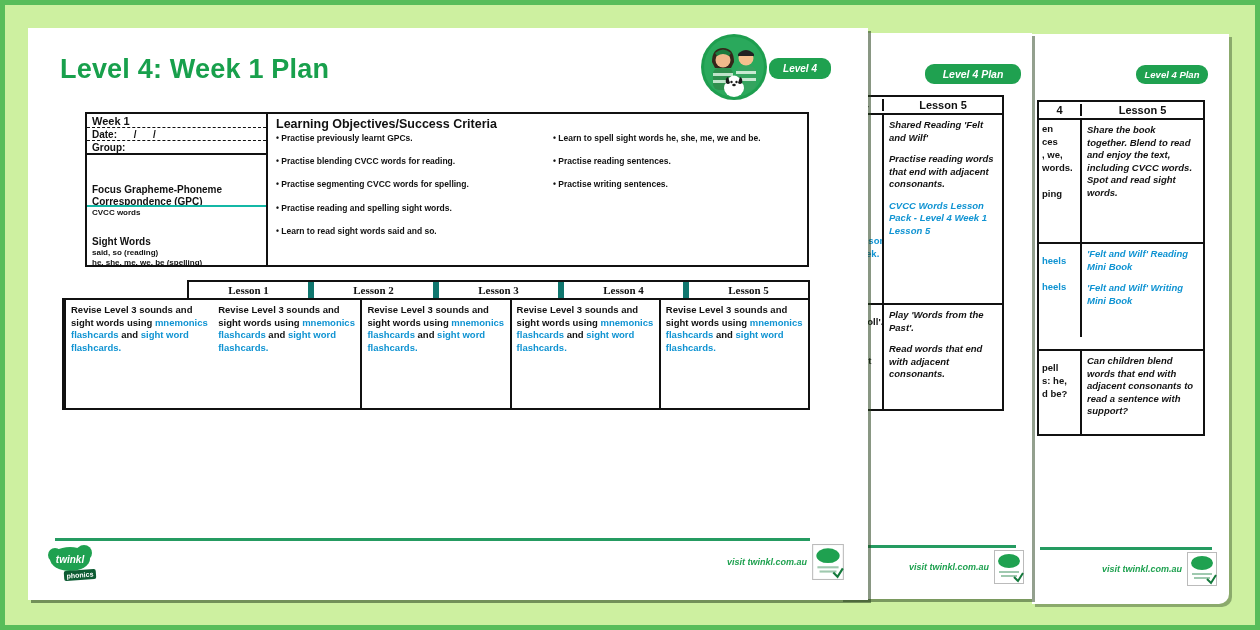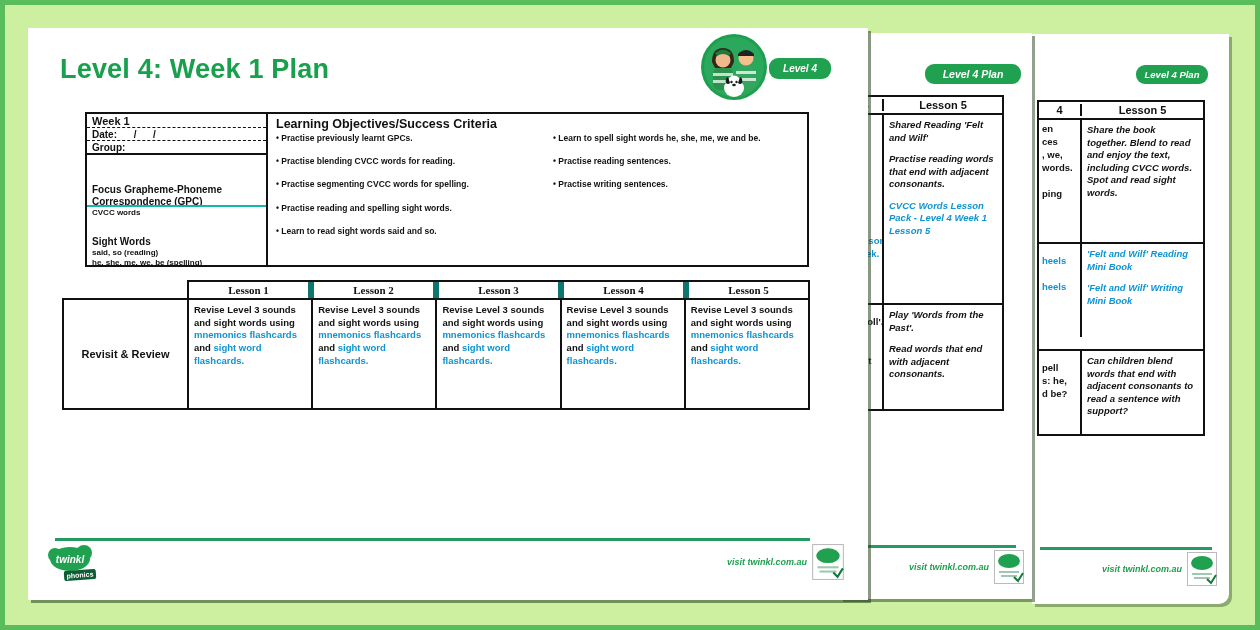--- a/index.html
+++ b/index.html
@@ -275,21 +275,20 @@
 
   <div class="table2">
     <div class="lt-head">
       <div class="lt-hcell">Lesson 1</div>
       <div class="lt-hcell">Lesson 2</div>
       <div class="lt-hcell">Lesson 3</div>
       <div class="lt-hcell">Lesson 4</div>
       <div class="lt-hcell">Lesson 5</div>
     </div>
     <div class="lt-body">
-      <div class="lt-label">Revisit &amp; Review</div>
       <div class="lt-cell"><span>Revise Level 3 sounds and sight words using </span><span class="blue">mnemonics flashcards</span><span> and </span><span class="blue">sight word flashcards.</span></div>
       <div class="lt-cell"><span>Revise Level 3 sounds and sight words using </span><span class="blue">mnemonics flashcards</span><span> and </span><span class="blue">sight word flashcards.</span></div>
       <div class="lt-cell"><span>Revise Level 3 sounds and sight words using </span><span class="blue">mnemonics flashcards</span><span> and </span><span class="blue">sight word flashcards.</span></div>
       <div class="lt-cell"><span>Revise Level 3 sounds and sight words using </span><span class="blue">mnemonics flashcards</span><span> and </span><span class="blue">sight word flashcards.</span></div>
       <div class="lt-cell"><span>Revise Level 3 sounds and sight words using </span><span class="blue">mnemonics flashcards</span><span> and </span><span class="blue">sight word flashcards.</span></div>
     </div>
   </div>
 
   <div class="footline fl-p1"></div>
   <svg class="phonics-logo" viewBox="0 0 52 50">

